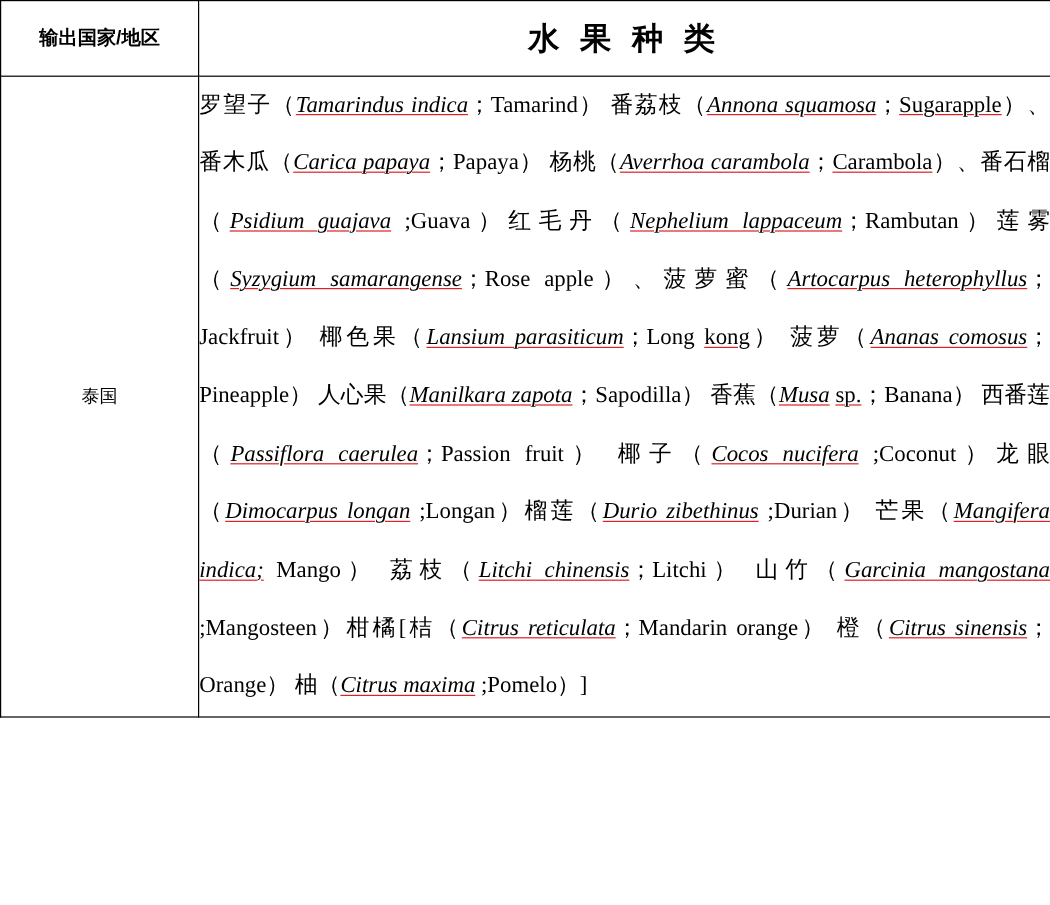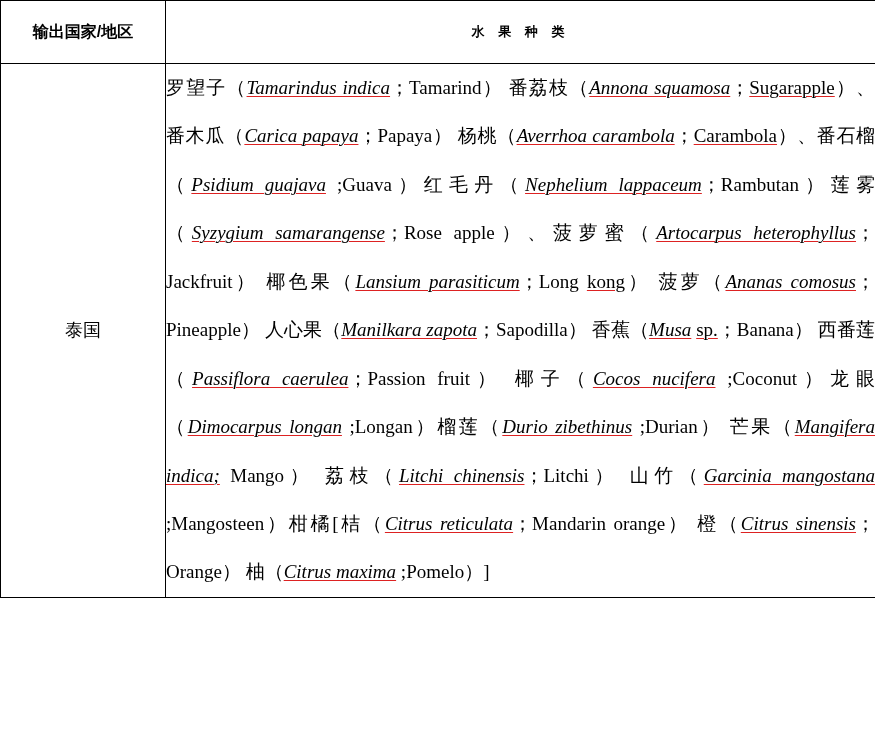--- a/index.html
+++ b/index.html
@@ -33,27 +33,27 @@
   }
   .header-cell {
     height: 62px;
     text-align: center;
     font-family: "Liberation Sans", "DejaVu Sans", sans-serif;
     font-weight: bold;
     font-size: 16px;
     letter-spacing: 0px;
   }
   .header-cell.fruit {
-    font-size: 13px;
+    font-size: 26px;
     letter-spacing: 5px;
   }
   .country-cell {
     text-align: center;
     font-family: "Liberation Sans", "DejaVu Sans", sans-serif;
-    font-size: 18px;
+    font-size: 15px;
     vertical-align: middle;
   }
   .fruit-cell {
     padding: 14px 10px 12px 12px;
     font-size: 19px;
     line-height: 2.55;
     text-align: justify;
     text-justify: inter-ideograph;
     vertical-align: top;
   }

